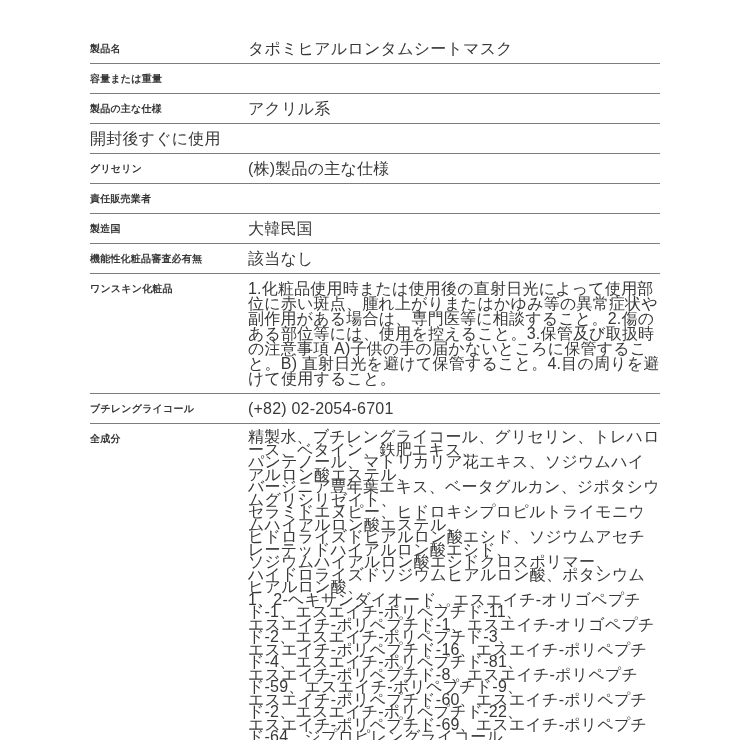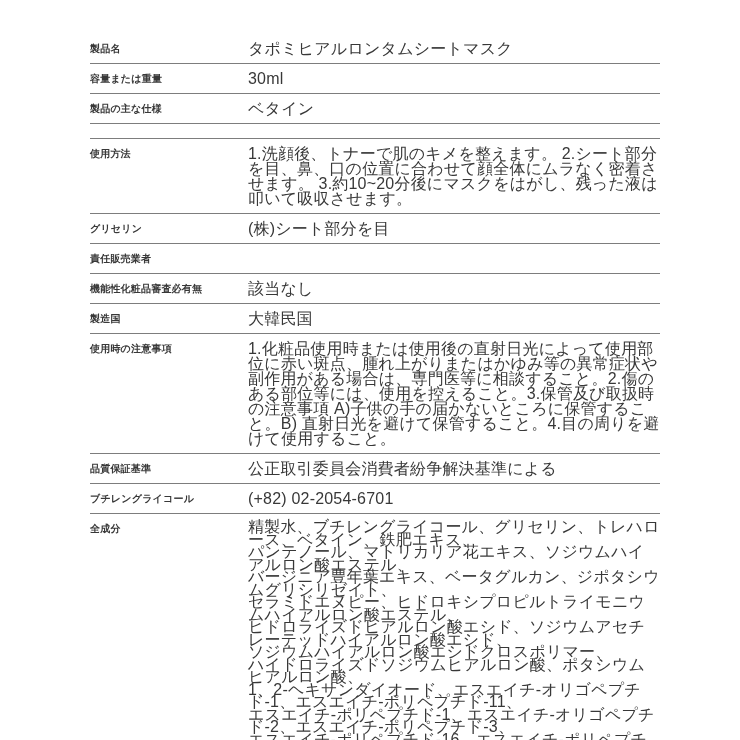--- a/index.html
+++ b/index.html
@@ -55,64 +55,56 @@
 <body style="background: rgb(255, 255, 255);">
 
 <div class="spec-table" id="spec-table">
   <div class="spec-row">
     <div class="spec-label">製品名</div>
     <div class="spec-value">タポミヒアルロンタムシートマスク</div>
   </div>
 
   <div class="spec-row">
     <div class="spec-label">容量または重量</div>
-    <div class="spec-value">30ml</div>
   </div>
 
   <div class="spec-row">
     <div class="spec-label">製品の主な仕様</div>
-    <div class="spec-value">ベタイン</div>
+    <div class="spec-value">アクリル系</div>
   </div>
 
   <div class="spec-row">
+    <div class="spec-value">開封後すぐに使用</div>
   </div>
 
-  <div class="spec-row">
-    <div class="spec-label">使用方法</div>
-    <div class="spec-value">1.洗顔後、トナーで肌のキメを整えます。 2.シート部分を目、鼻、口の位置に合わせて顔全体にムラなく密着させます。 3.約10~20分後にマスクをはがし、残った液は叩いて吸収させます。</div>
-  </div>
 
   <div class="spec-row">
     <div class="spec-label">グリセリン</div>
-    <div class="spec-value">(株)シート部分を目</div>
+    <div class="spec-value">(株)製品の主な仕様</div>
   </div>
 
   <div class="spec-row">
     <div class="spec-label">責任販売業者</div>
+  </div>
+
+  <div class="spec-row">
+    <div class="spec-label">製造国</div>
+    <div class="spec-value">大韓民国</div>
   </div>
 
   <div class="spec-row">
     <div class="spec-label">機能性化粧品審査必有無</div>
     <div class="spec-value">該当なし</div>
   </div>
 
   <div class="spec-row">
-    <div class="spec-label">製造国</div>
-    <div class="spec-value">大韓民国</div>
-  </div>
-
-  <div class="spec-row">
-    <div class="spec-label">使用時の注意事項</div>
+    <div class="spec-label">ワンスキン化粧品</div>
     <div class="spec-value">1.化粧品使用時または使用後の直射日光によって使用部位に赤い斑点、腫れ上がりまたはかゆみ等の異常症状や副作用がある場合は、専門医等に相談すること。2.傷のある部位等には、使用を控えること。3.保管及び取扱時の注意事項 A)子供の手の届かないところに保管すること。B) 直射日光を避けて保管すること。4.目の周りを避けて使用すること。</div>
   </div>
 
-  <div class="spec-row">
-    <div class="spec-label">品質保証基準</div>
-    <div class="spec-value">公正取引委員会消費者紛争解決基準による</div>
-  </div>
 
   <div class="spec-row">
     <div class="spec-label">ブチレングライコール</div>
     <div class="spec-value">(+82) 02-2054-6701</div>
   </div>
 
   <div class="spec-row">
     <div class="spec-label">全成分</div>
     <div class="spec-value tight">精製水、ブチレングライコール、グリセリン、トレハロース、ベタイン、鉄肥エキス、
 パンテノール、マトリカリア花エキス、ソジウムハイアルロン酸エステル、

